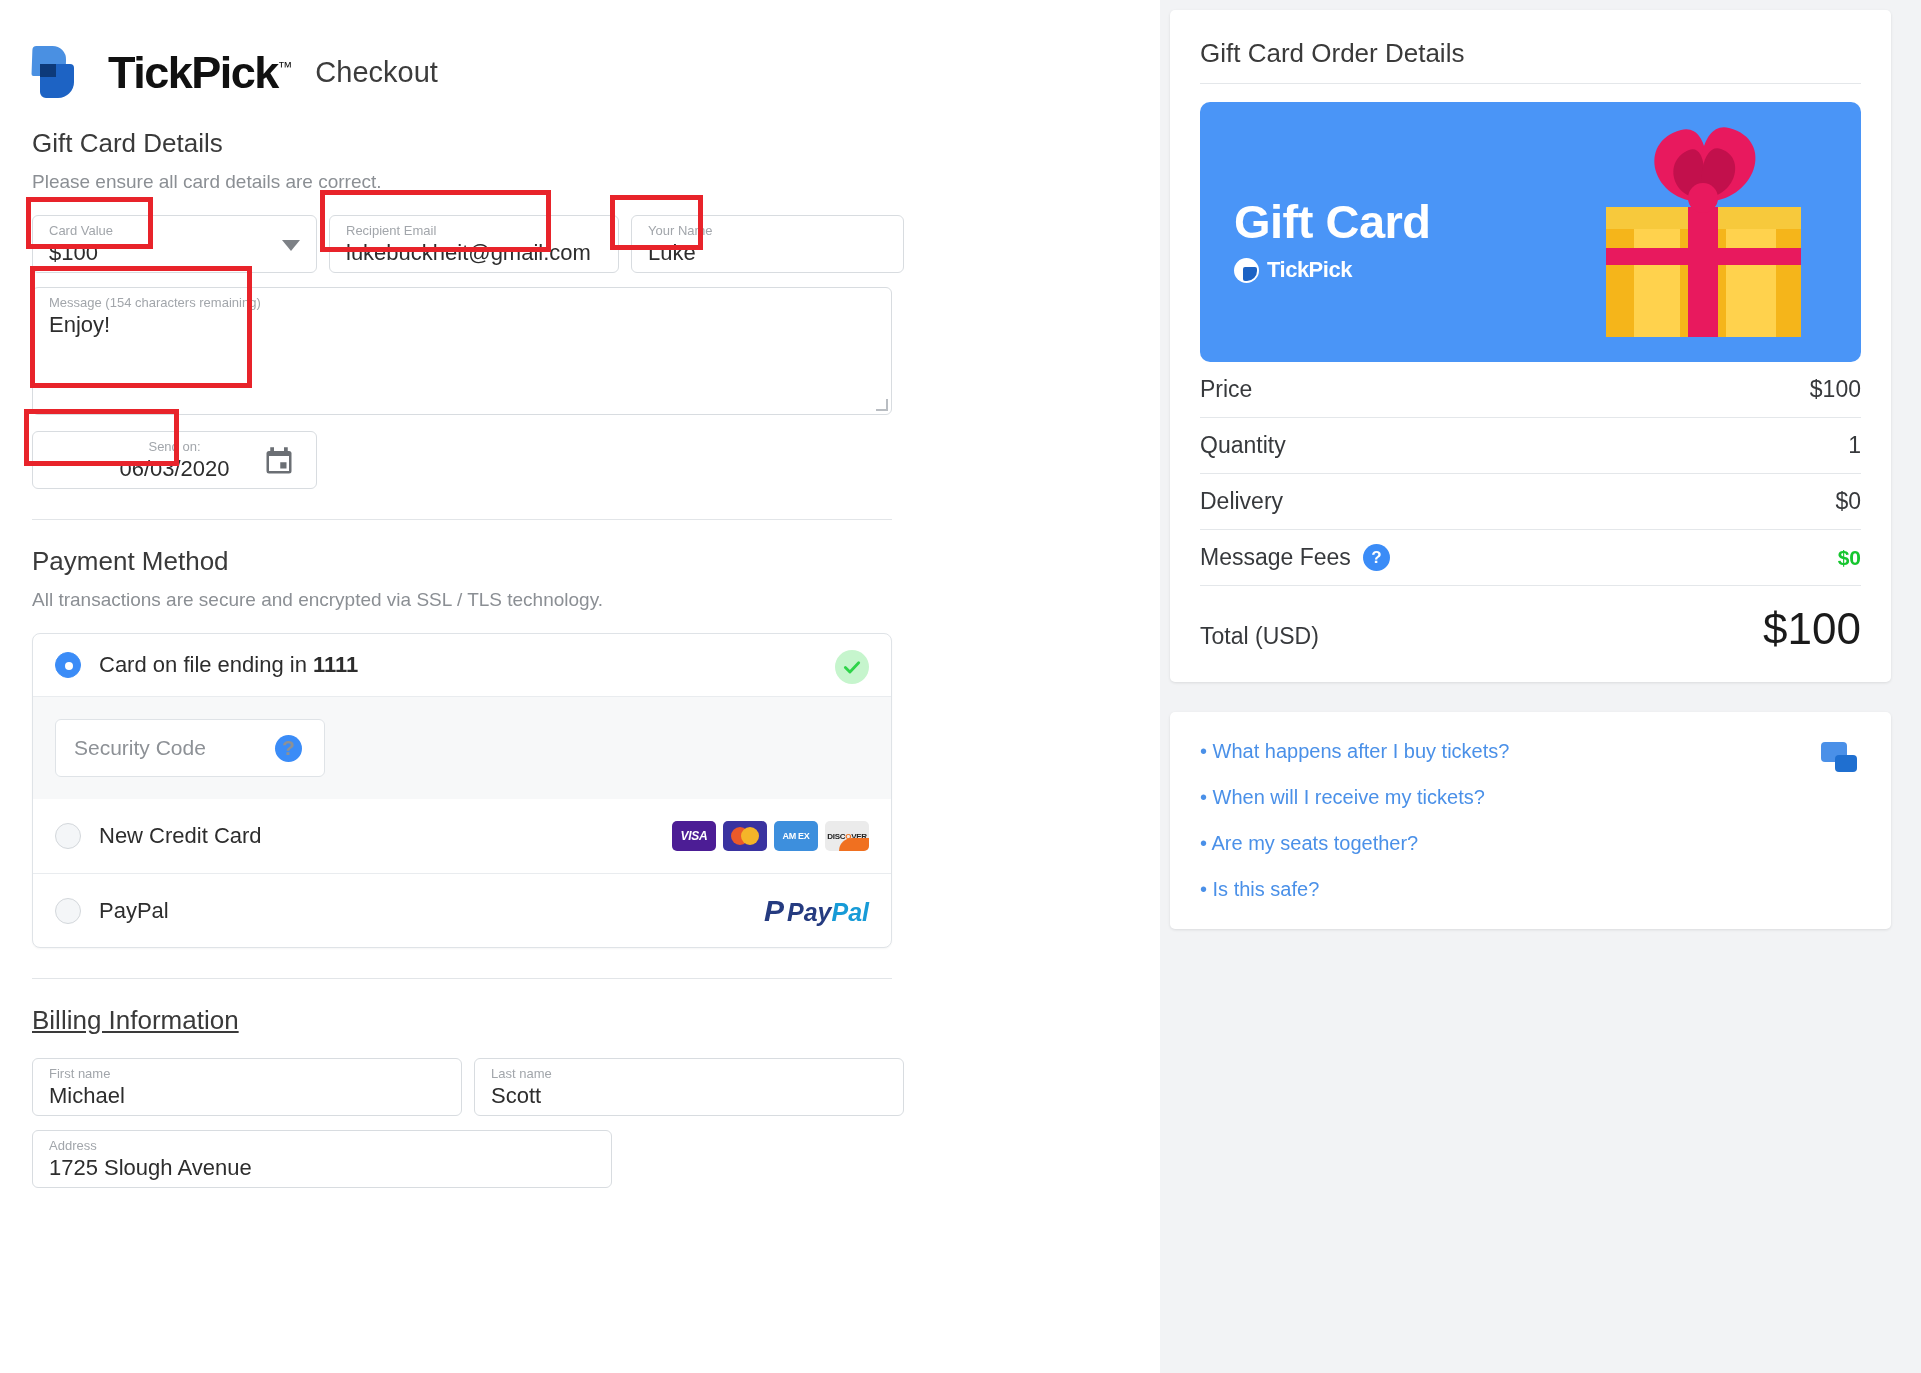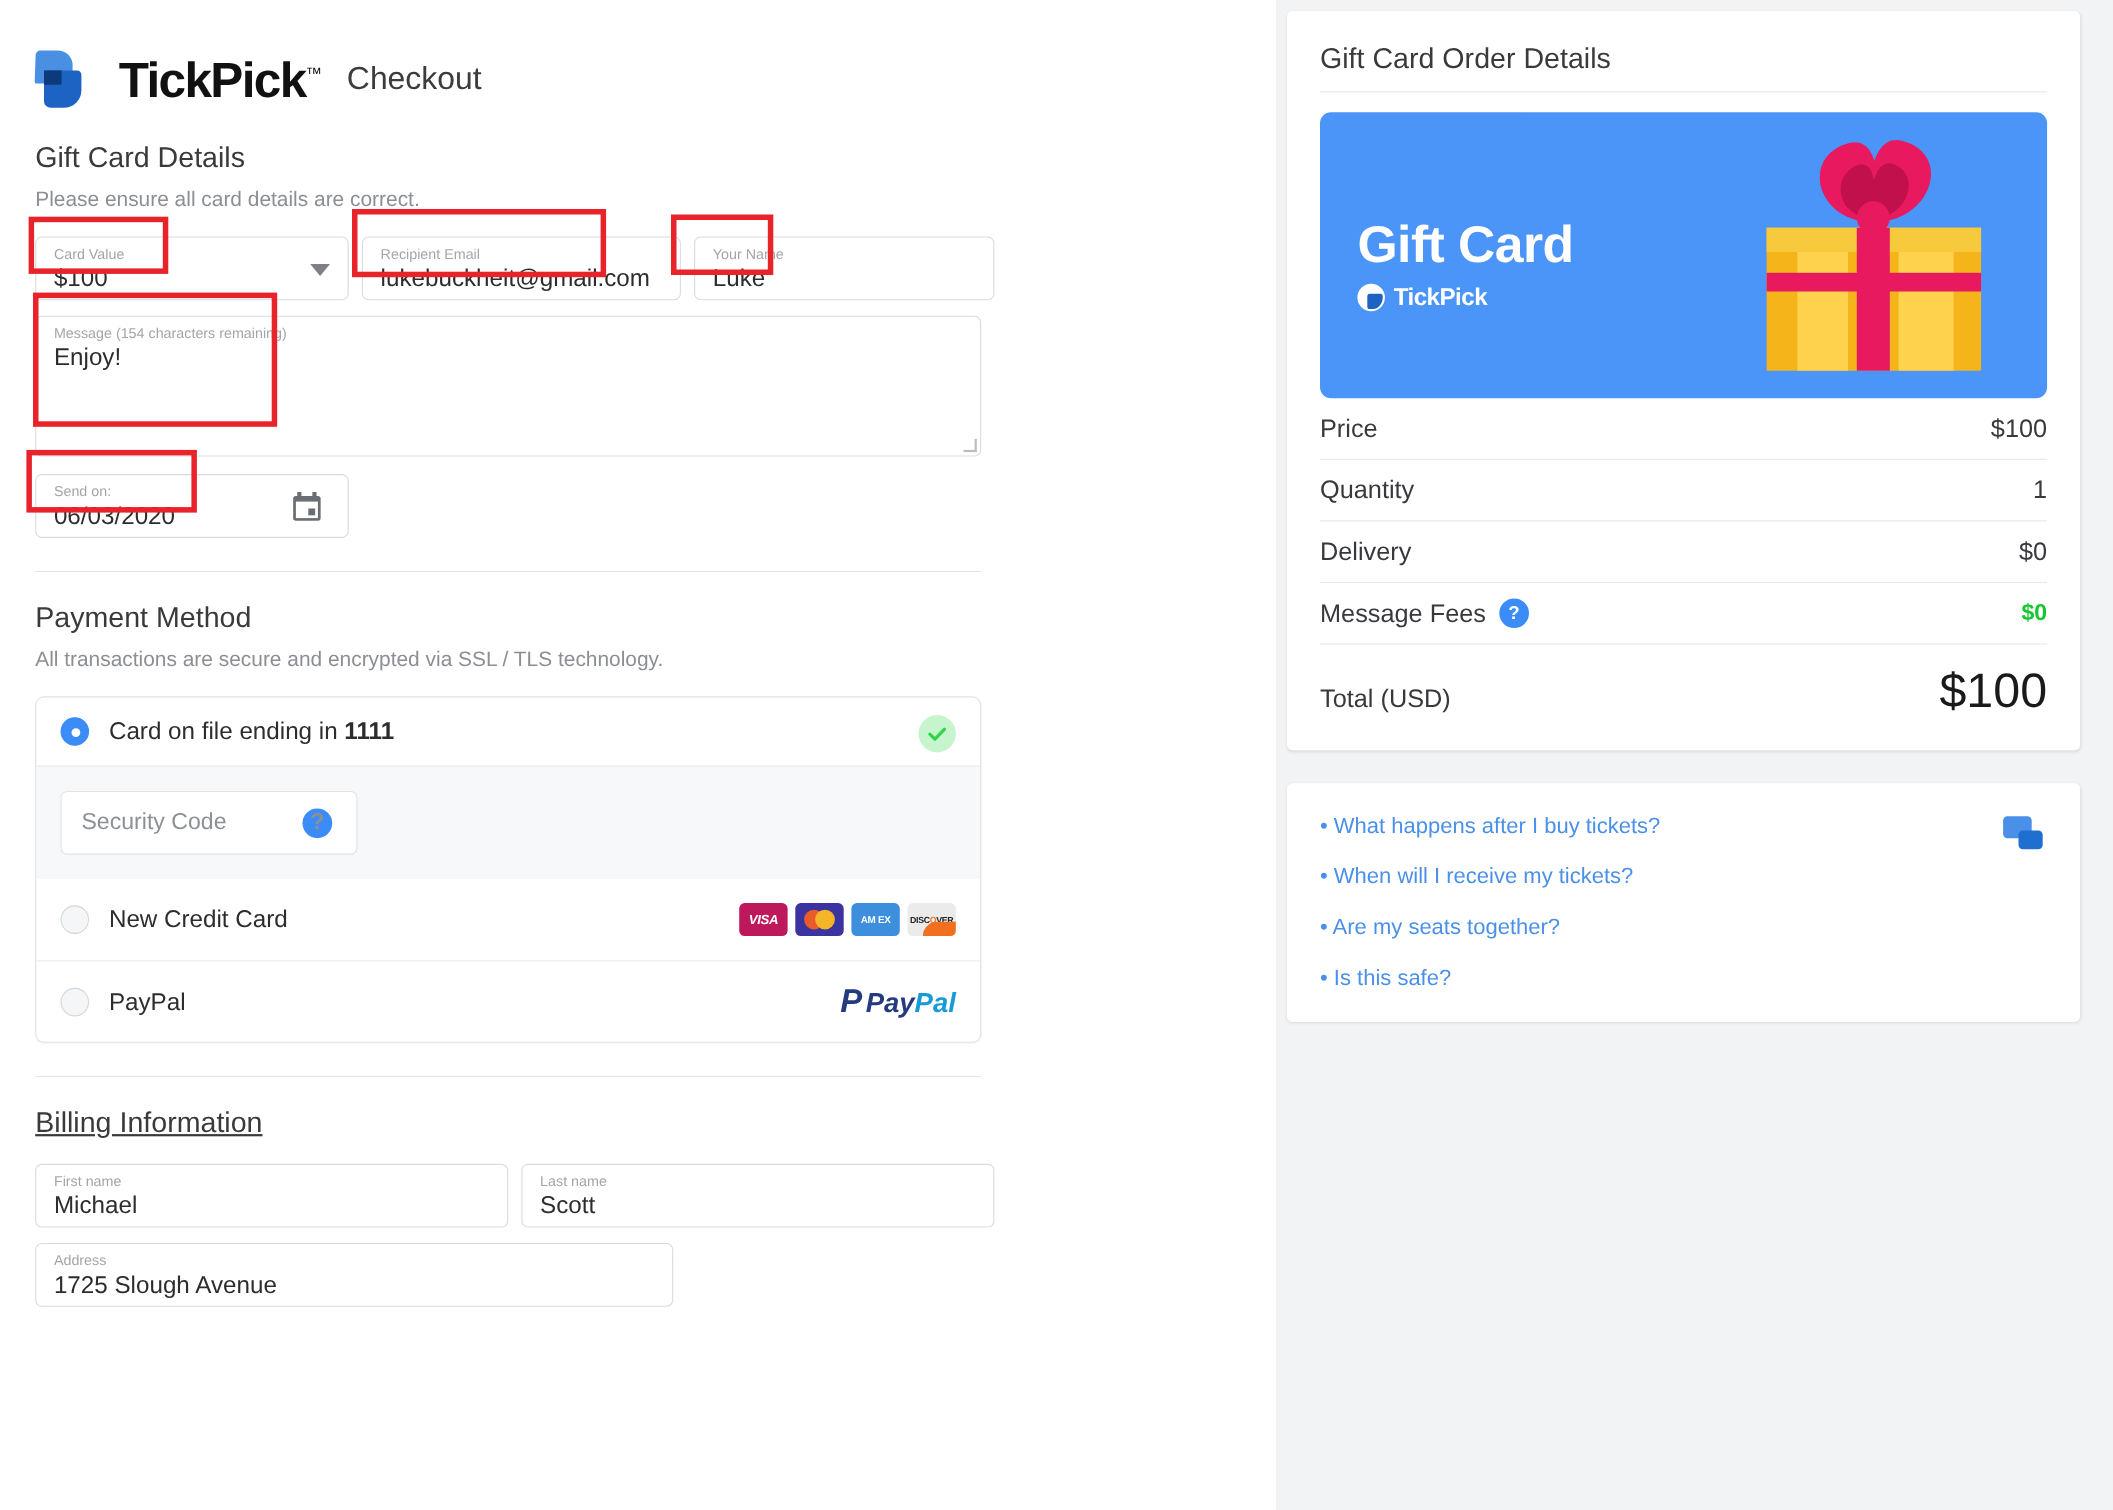--- a/index.html
+++ b/index.html
@@ -46,21 +46,21 @@
   .f-email { width:290px; }
   .f-name { width:273px; }
 
   .caret { position:absolute; right:16px; top:24px; width:0;height:0;
      border-left:9px solid transparent;border-right:9px solid transparent;border-top:11px solid #7d8186; }
 
   .f-message { width:860px; height:128px; position:relative; padding:8px 16px 0 16px; }
   .resize-grip { position:absolute; right:3px; bottom:3px; width:12px; height:12px;
      border-right:2px solid #b9bdc2; border-bottom:2px solid #b9bdc2; }
 
-  .f-date { width:285px; position:relative; }
+  .f-date { width:285px; position:relative;text-align:center; }
   .cal-icon { position:absolute; right:22px; top:14px; width:30px; height:30px; }
 
   .divider { width:860px; height:1px; background:#e2e5e8; margin:30px 0 26px 0; }
 
   
   .paybox { width:860px; border:1px solid #dfe3e7; border-radius:8px; overflow:hidden; background:#fff;
     box-shadow:0 1px 2px rgba(0,0,0,.04); }
   .payrow { display:flex; align-items:center; padding:0 22px; height:62px; position:relative; }
   .payrow + .payrow { border-top:1px solid #e9ecef; }
   .radio { width:26px;height:26px;border-radius:50%;border:1px solid #d3d7db;background:#f4f6f8;flex:none; }
@@ -75,21 +75,21 @@
   .seccode-wrap { background:#f7f8f9; border-top:1px solid #e9ecef; padding:22px; }
   .seccode { width:270px; height:58px; background:#fff; border:1px solid #dfe3e7; border-radius:6px;
      display:flex; align-items:center; padding:0 18px; position:relative; }
   .seccode span { font-size:21px; color:#8d9196; }
   .qmark { width:27px;height:27px;border-radius:50%;background:#3b8cf7;color:#fff;font-size:17px;
      font-weight:bold; display:flex;align-items:center;justify-content:center; position:absolute; right:22px; }
 
   .cardlogos { position:absolute; right:22px; display:flex; gap:7px; align-items:center; }
   .clogo { width:44px;height:30px;border-radius:5px; display:flex;align-items:center;justify-content:center;
      font-size:10px; font-weight:bold; color:#fff; letter-spacing:-.3px; overflow:hidden; position:relative; }
-  .clogo.visa { background:#be185d; font-style:italic; font-size:12px; }
+  .clogo.visa { background:#4c1d95; font-style:italic; font-size:12px; }
   .clogo.mc { background:#3a33a0; }
   .clogo.amex { background:#3d8fdd; font-size:9px; }
   .clogo.disc { background:#ebebeb; color:#222; font-size:8px; }
   .mc-c1 { position:absolute; left:8px; width:18px;height:18px;border-radius:50%;background:#eb5a2a; }
   .mc-c2 { position:absolute; right:8px; width:18px;height:18px;border-radius:50%;background:#f5b529; }
   .disc-swoosh { position:absolute; right:0; bottom:0; width:30px; height:13px; background:#f07020;
      border-radius:20px 0 0 0; }
   .paypal-logo { position:absolute; right:22px; font-size:25px; font-weight:bold; font-style:italic; }
   .pp-a { color:#253b80; } .pp-b { color:#179bd7; }
   .pp-glyph { display:inline-block; font-size:30px; margin-right:3px; }

